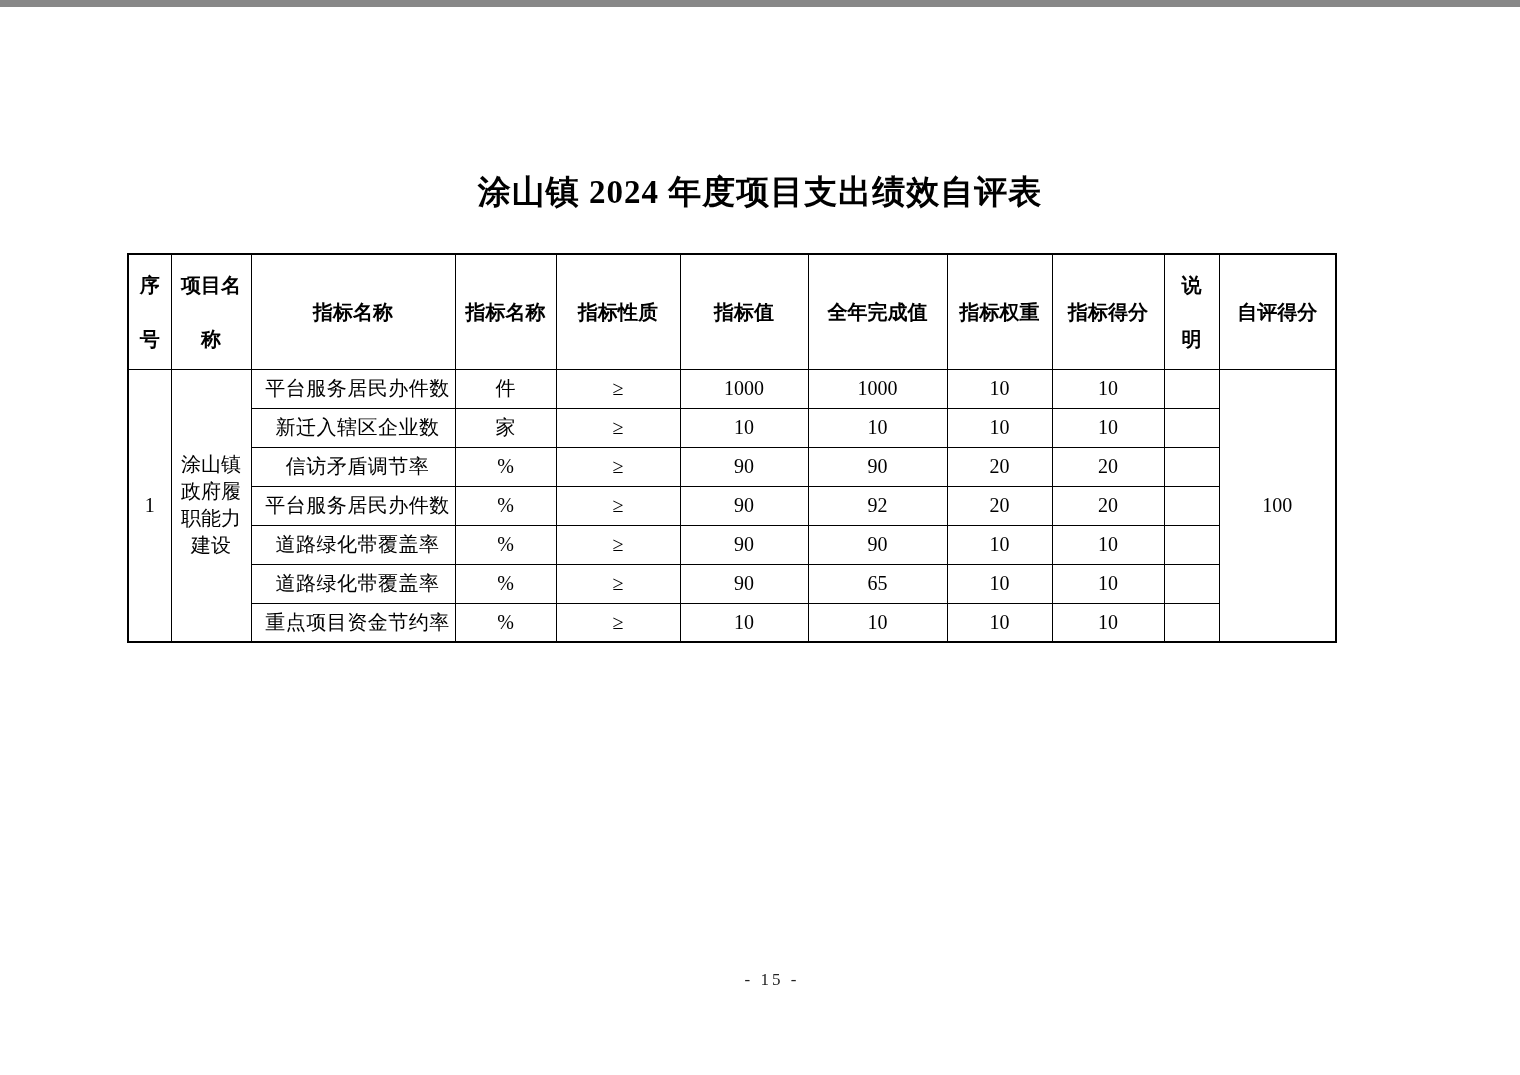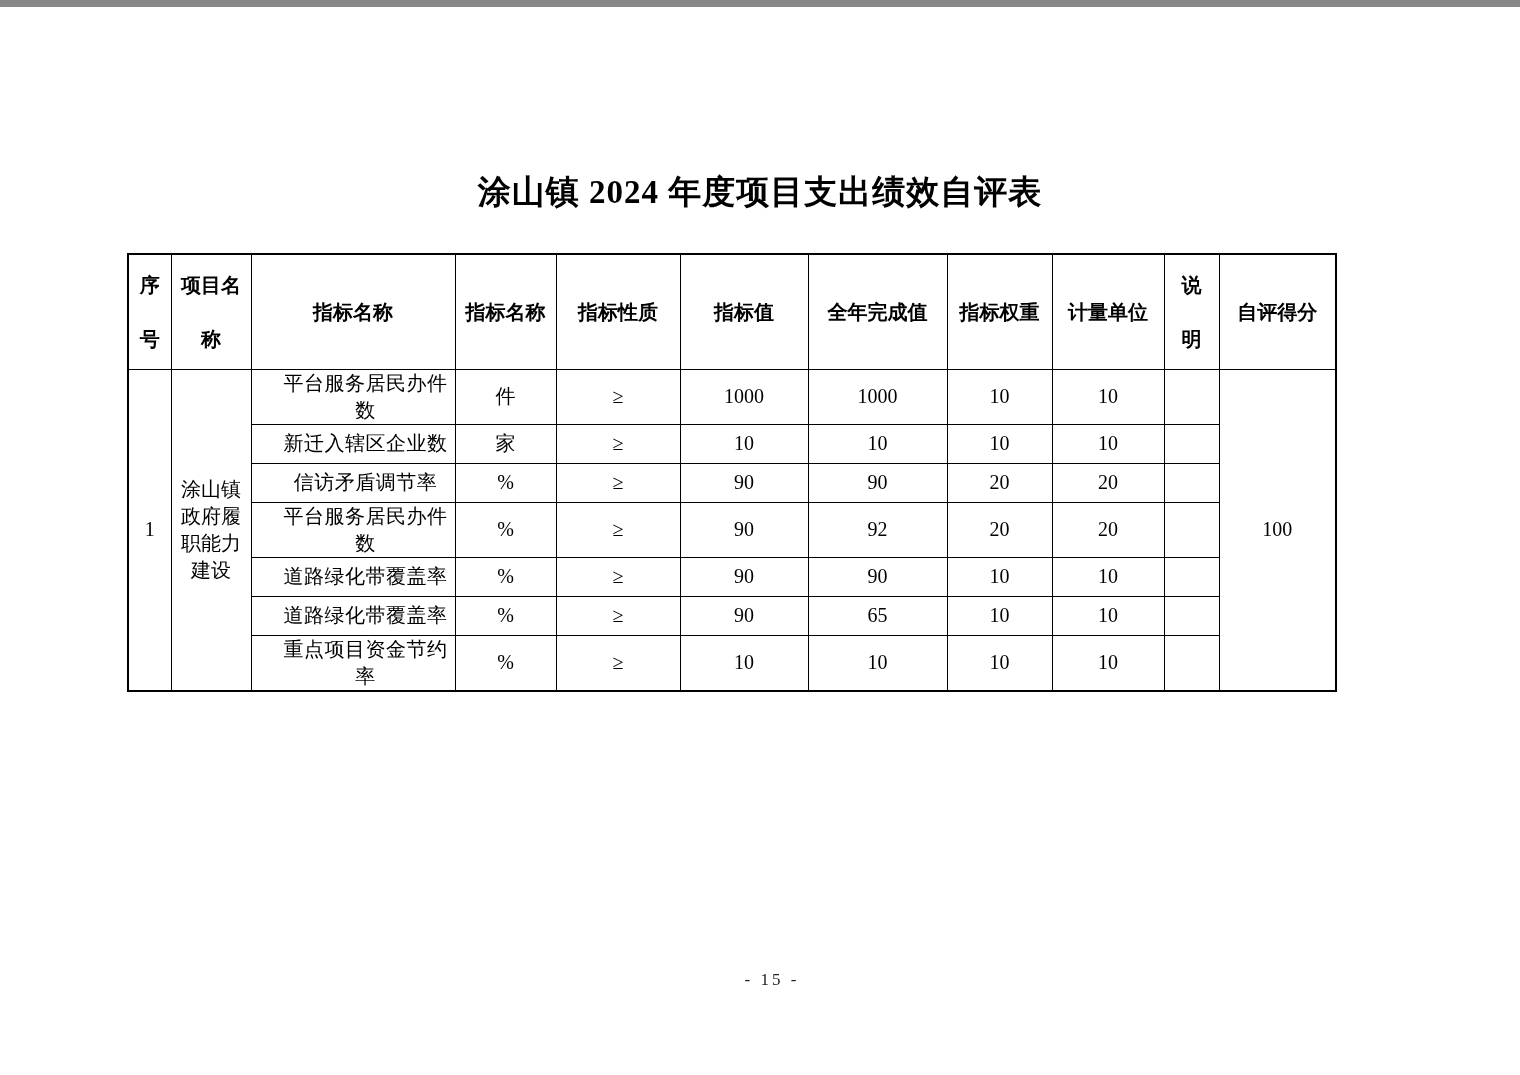--- a/index.html
+++ b/index.html
@@ -46,21 +46,21 @@
     height: 115px;
     font-family: "Liberation Sans", "DejaVu Sans", sans-serif;
     font-weight: bold;
     font-size: 20px;
     white-space: pre-line;
     line-height: 54px;
   }
   .eval-table tbody td { height: 39px; }
   .cell-indicator {
     text-align: left;
-    padding-left: 25px;
+    padding-left: 9px;
     letter-spacing: 0.5px;
   }
   .cell-project {
     line-height: 27px;
     padding: 16px 9px;
     word-break: break-all;
   }
   .page-footer {
     position: absolute;
     top: 963px;
@@ -98,21 +98,21 @@
         <th>序
 号</th>
         <th>项目名
 称</th>
         <th>指标名称</th>
         <th>指标名称</th>
         <th>指标性质</th>
         <th>指标值</th>
         <th>全年完成值</th>
         <th>指标权重</th>
-        <th>计量单位</th>
+        <th>指标得分</th>
         <th>说
 明</th>
         <th>自评得分</th>
       </tr>
     </thead>
     <tbody>
       <tr>
         <td rowspan="7">1</td>
         <td rowspan="7" class="cell-project">涂山镇政府履职能力建设</td>
         <td class="cell-indicator">平台服务居民办件数</td>

